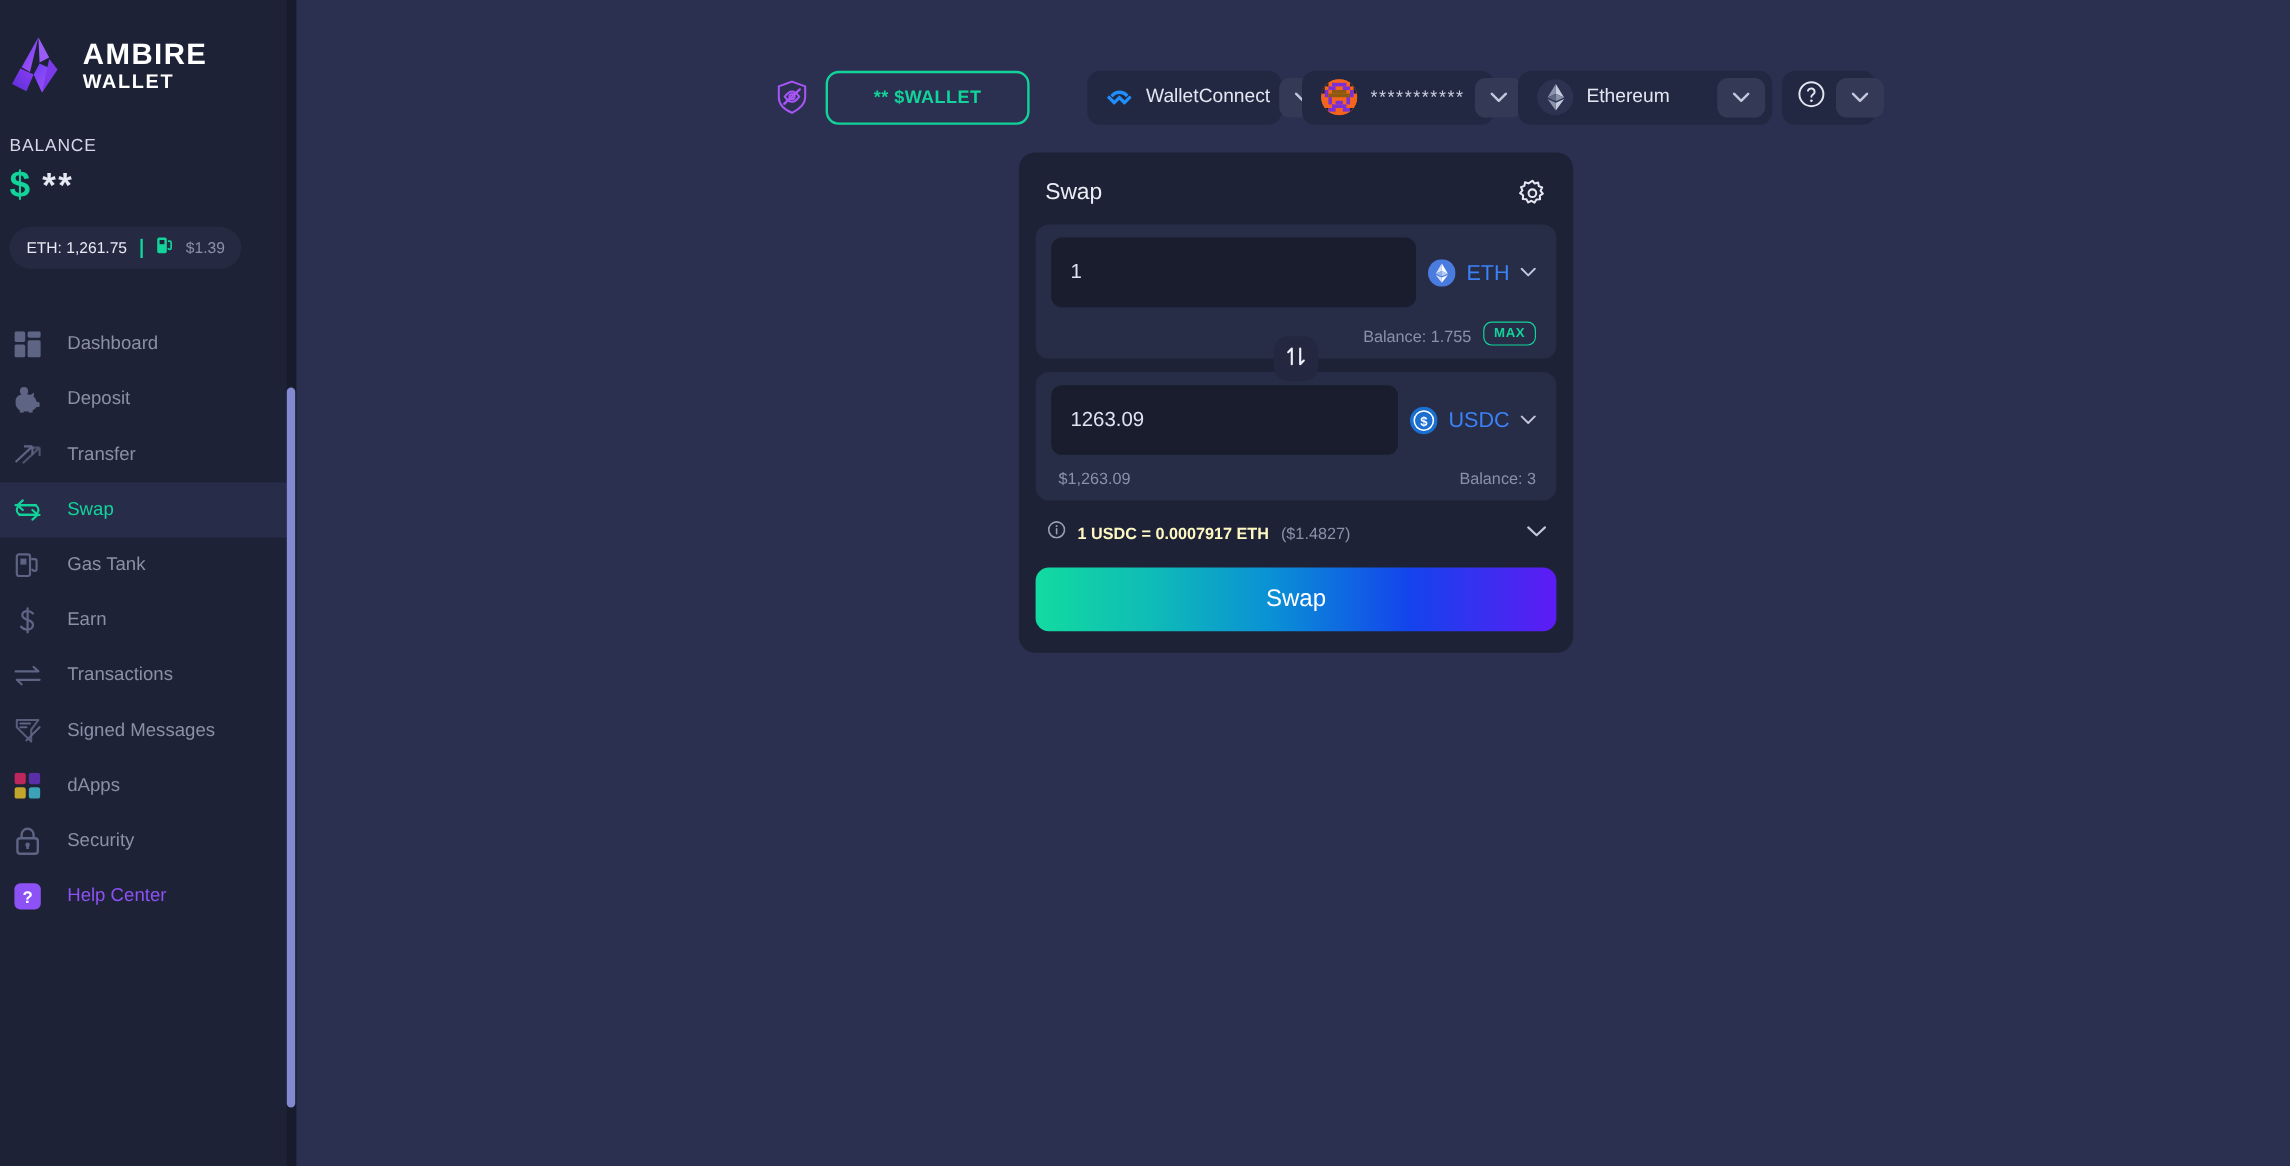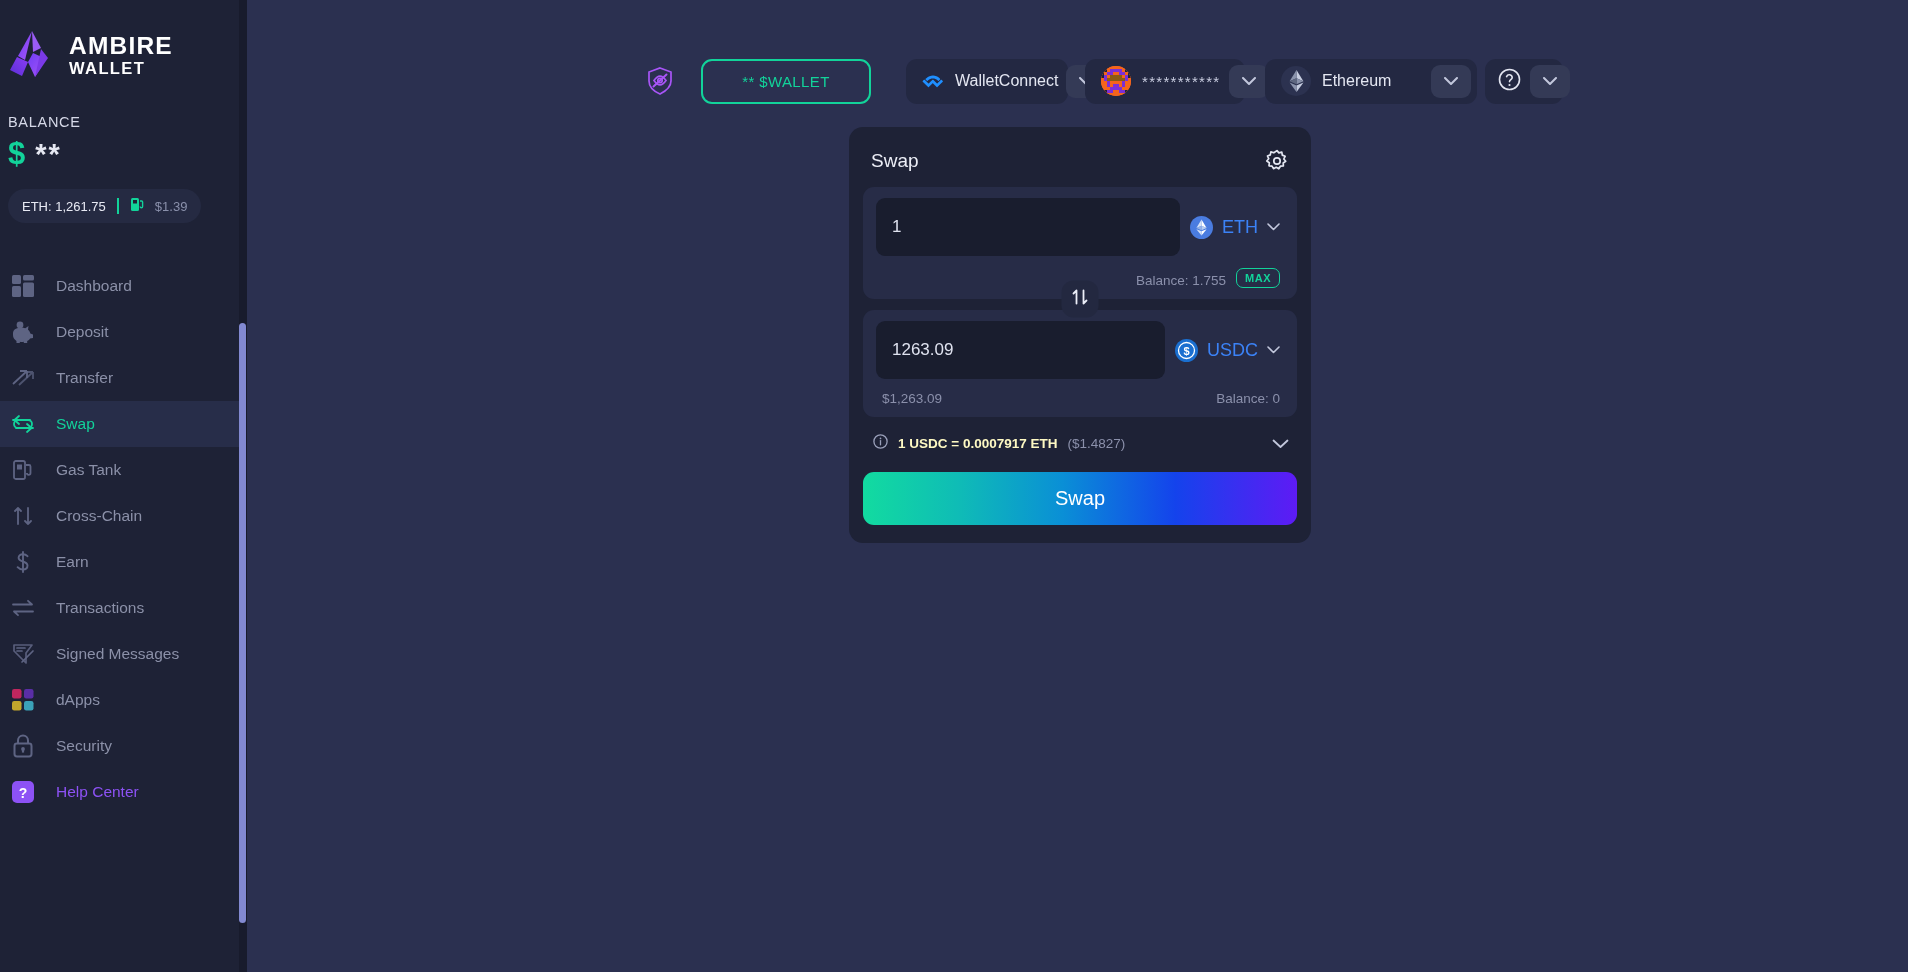--- a/index.html
+++ b/index.html
@@ -84,25 +84,25 @@
   #topbar-inner {
     display: flex; align-items: center; gap: 0; width: 100%;
     padding: 0 36px 0 0; position: relative;
   }
 
   .hide-balance-btn {
     position: absolute; left: 396px; top: 13px;
     width: 34px; height: 34px; cursor: pointer;
   }
   .wallet-pill {
-    position: absolute; left: 454px; top: 8px;
+    position: absolute; left: 441px; top: 8px;
     width: 170px; height: 45px;
     border: 2px solid #12d39a; border-radius: 11px;
     display: flex; align-items: center; justify-content: center;
-    color: #12d39a; font-size: 15px; font-weight: 400; letter-spacing: .4px;
+    color: #12d39a; font-size: 15px; font-weight: 700; letter-spacing: .4px;
     cursor: pointer;
   }
 
   .hdr-pill {
     position: absolute; top: 8px; height: 45px;
     background: #232842; border-radius: 11px;
     display: flex; align-items: center; cursor: pointer;
   }
   .hdr-pill .hp-body {
     display: flex; align-items: center; gap: 11px;
@@ -307,29 +307,20 @@
       <span class="nav-ico">
         <svg width="22" height="22" viewBox="0 0 22 22" fill="none" stroke="#5e6483" stroke-width="1.8">
           <rect x="2" y="2" width="11" height="18" rx="1.8"></rect>
           <rect x="5" y="5.5" width="5" height="5" fill="#5e6483" stroke="none"></rect>
           <path d="M14 6 h3 a1.5 1.5 0 0 1 1.5 1.5 V14 a1.8 1.8 0 0 1-3.6 0"></path>
         </svg>
       </span>
       <span class="nav-label">Gas Tank</span>
     </div>
 
-    <div class="nav-item">
-      <span class="nav-ico">
-        <svg width="22" height="22" viewBox="0 0 22 22" stroke="#5e6483" stroke-width="1.8" fill="none" stroke-linecap="round" stroke-linejoin="round">
-          <path d="M6 19 V3 M3 6 L6 3 L9 6"></path>
-          <path d="M16 3 V19 M13 16 L16 19 L19 16"></path>
-        </svg>
-      </span>
-      <span class="nav-label">Cross-Chain</span>
-    </div>
 
     <div class="nav-item">
       <span class="nav-ico">
         <svg width="22" height="24" viewBox="0 0 22 24" stroke="#5e6483" stroke-width="1.9" fill="none" stroke-linecap="round">
           <path d="M11 2 V22"></path>
           <path d="M15.5 6.2 C14 4.6 12.6 4.2 11 4.2 C8.2 4.2 6.6 5.6 6.6 7.8 C6.6 12.6 15.5 10.4 15.5 15.6 C15.5 18 13.6 19.6 11 19.6 C8.6 19.6 7 18.8 5.6 17.2"></path>
         </svg>
       </span>
       <span class="nav-label">Earn</span>
     </div>
@@ -574,21 +565,21 @@
           </svg>
         </span>
         <span class="token-name">USDC</span>
         <svg width="13" height="8" viewBox="0 0 13 8">
           <path d="M1 1 L6.5 6.5 L12 1" stroke="#c2c7dc" stroke-width="1.6" fill="none" stroke-linecap="round" stroke-linejoin="round"></path>
         </svg>
       </div>
     </div>
     <div class="panel-meta">
       <span class="meta-text">$1,263.09</span>
-      <span class="meta-text">Balance: 0</span>
+      <span class="meta-text">Balance: 3</span>
     </div>
   </div>
 
   <div class="rate-row">
     <span>
       <svg width="15" height="15" viewBox="0 0 15 15" fill="none" stroke="#9aa0ba" stroke-width="1.3">
         <circle cx="7.5" cy="7.5" r="6.6"></circle>
         <path d="M7.5 6.6 v4.2" stroke-linecap="round"></path>
         <circle cx="7.5" cy="4.4" r=".85" fill="#9aa0ba" stroke="none"></circle>
       </svg>

